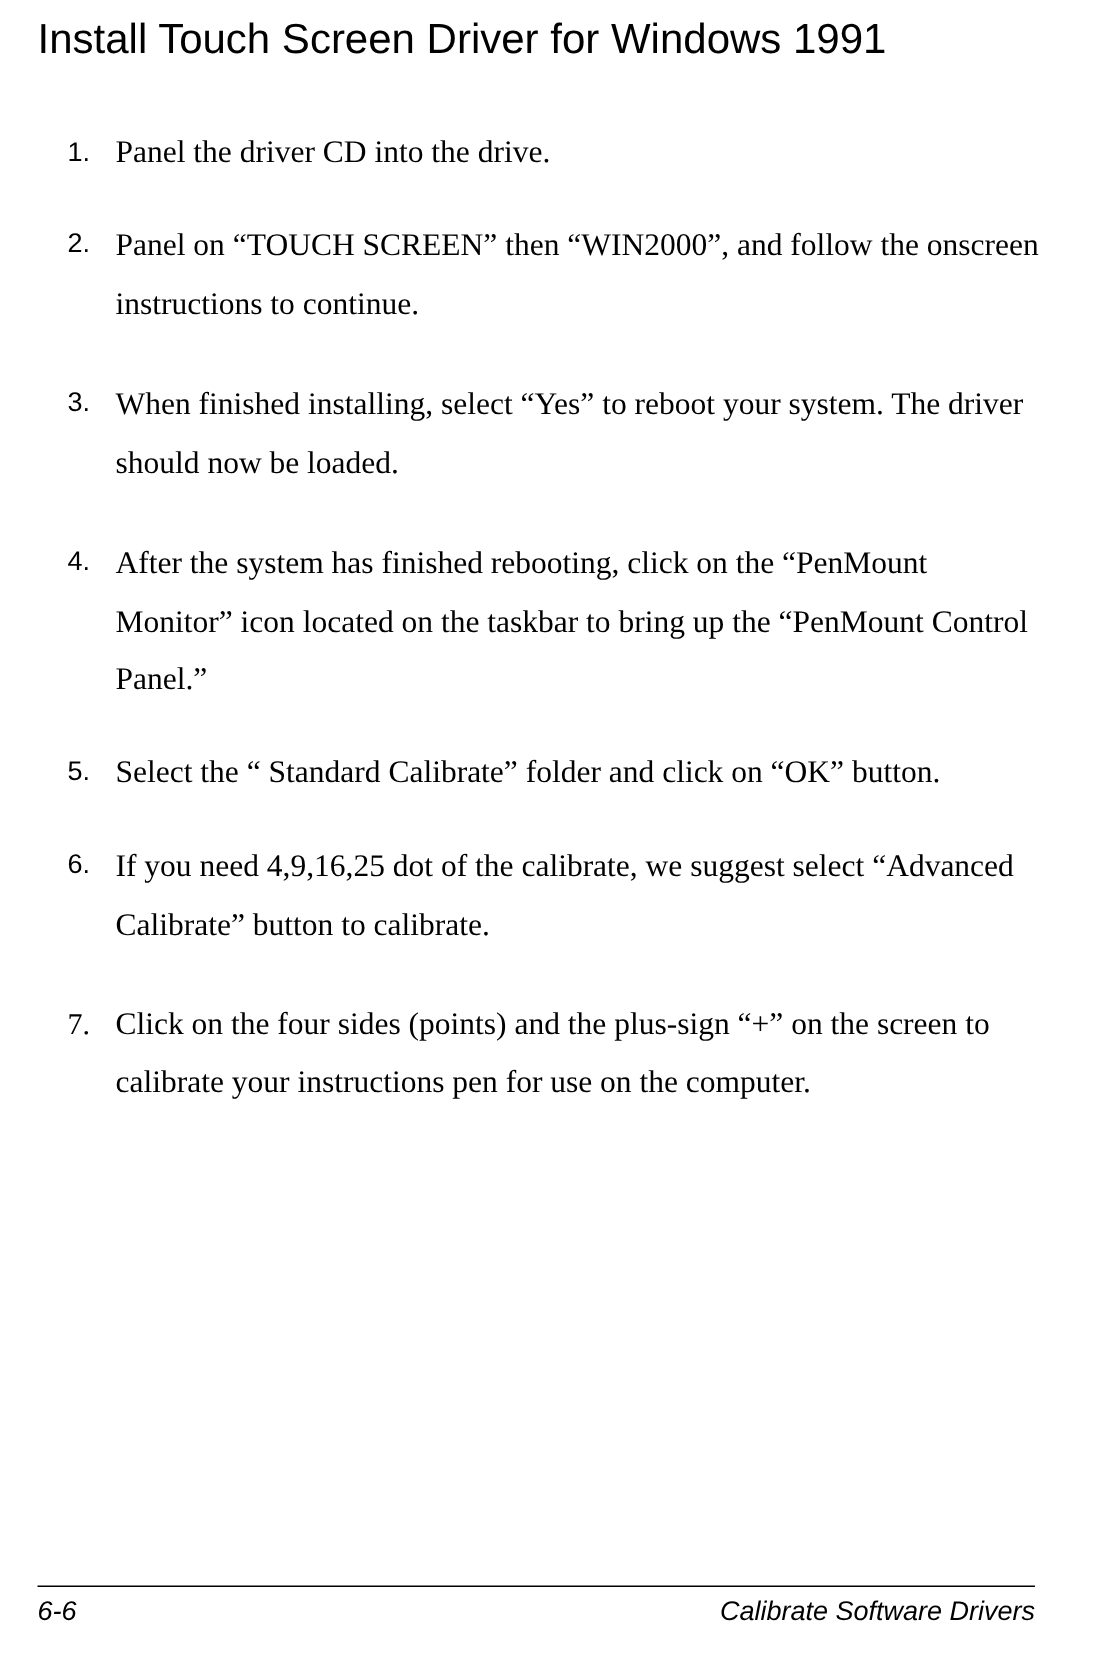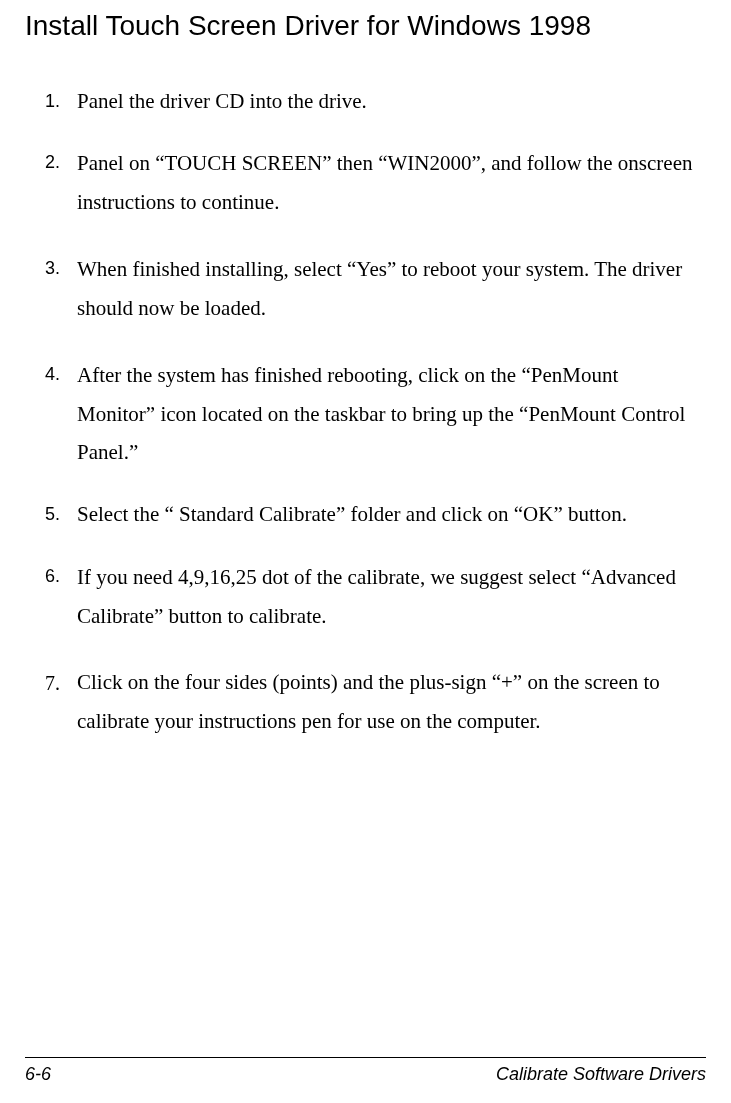--- a/index.html
+++ b/index.html
@@ -47,42 +47,42 @@
       font-size: 20px;
     }
     .item-text {
       flex: 1;
       padding-right: 10px;
     }
     .footer {
       position: absolute;
       bottom: 18px;
       left: 25px;
-      right: 25px;
+      right: 41px;
       border-top: 1px solid #000000;
       padding-top: 6px;
       display: flex;
       justify-content: space-between;
       align-items: center;
     }
     .page-number {
       font-family: Arial, sans-serif;
       font-style: italic;
       font-size: 18px;
     }
     .footer-label {
       font-family: Arial, sans-serif;
       font-style: italic;
       font-size: 18px;
     }
   </style>
 </head>
 <body>
 
-<h1 class="page-title">Install Touch Screen Driver for Windows 1998</h1>
+<h1 class="page-title">Install Touch Screen Driver for Windows 1991</h1>
 
 <ol class="list">
   <li class="list-item tight">
     <span class="item-number">1.</span>
     <span class="item-text">Panel the driver CD into the drive.</span>
   </li>
   <li class="list-item">
     <span class="item-number">2.</span>
     <span class="item-text">Panel on “TOUCH SCREEN” then “WIN2000”, and follow the onscreen instructions to continue.</span>
   </li>

